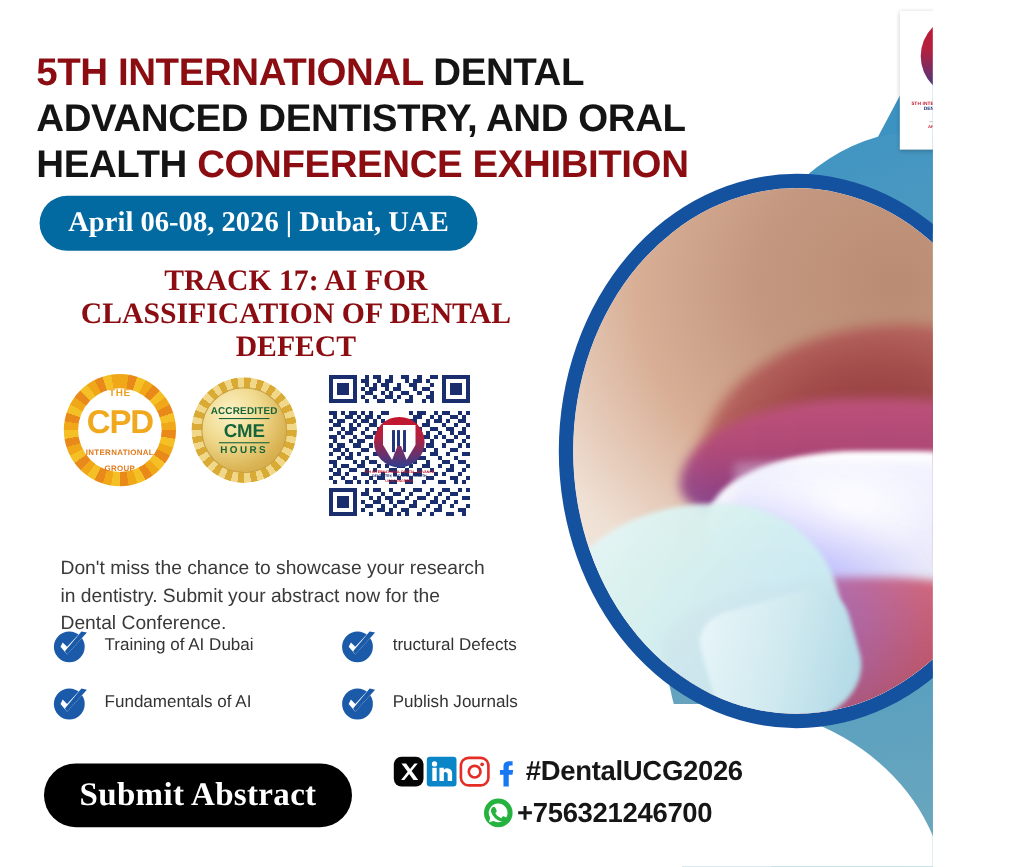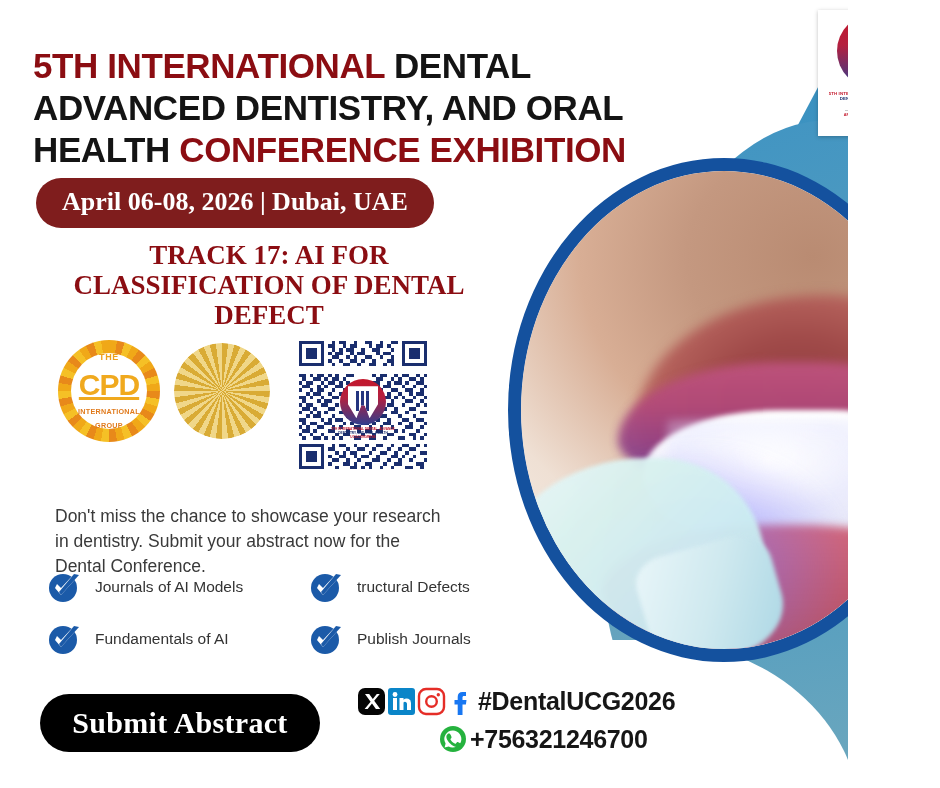--- a/index.html
+++ b/index.html
@@ -161,21 +161,21 @@
     font-size:35px;line-height:1.20;
     letter-spacing:-0.4px;
     color:#141414;
     text-transform:uppercase;
   }
   .headline .red{color:#8b0d12;}
 
   
   .date-pill{
     position:absolute;top:178px;left:36px;
-    background:#7f1d1d;color:#ffffff;
+    background:#0369a1;color:#ffffff;
     border-radius:28px;
     padding:9px 26px 11px 26px;
     font-family:"Liberation Serif", serif;
     font-weight:bold;font-size:26px;
     z-index:5;white-space:nowrap;
   }
 
   
   .track-title{
     position:absolute;top:240px;left:34px;width:470px;
@@ -197,21 +197,21 @@
     background:
       repeating-conic-gradient(#f0a818 0deg 9deg,#e8891a 9deg 18deg,#f5c026 18deg 27deg);
     display:flex;align-items:center;justify-content:center;
   }
   .badge-cpd .inner{
     width:76px;height:76px;border-radius:50%;background:#ffffff;
     display:flex;flex-direction:column;align-items:center;justify-content:space-between;
     line-height:1;
   }
   .cpd-the{font-size:9px;font-weight:bold;color:#eda01c;letter-spacing:.6px;}
-  .cpd-main{font-size:30px;font-weight:bold;color:#f0a91e;letter-spacing:-1px;margin:1px 10px 2px;text-decoration:underline;}
+  .cpd-main{font-size:30px;font-weight:bold;color:#f0a91e;letter-spacing:-1px;margin:1px 10px 2px;}
   .cpd-sub{font-size:7.2px;font-weight:bold;color:#e07a1c;letter-spacing:.3px;}
   .cpd-sub2{font-size:7.2px;font-weight:bold;color:#e07a1c;letter-spacing:.3px;}
 
   .badge-cme{
     position:relative;width:96px;height:96px;
     display:flex;align-items:center;justify-content:center;
   }
   .cme-star{
     position:absolute;inset:0;border-radius:50%;
     background:repeating-conic-gradient(#d9ab35 0deg 7.5deg,#f0d789 7.5deg 15deg);
@@ -367,20 +367,27 @@
     <div class="badge-cpd">
       <div class="inner">
         <div class="cpd-the">THE</div>
         <div class="cpd-main">CPD</div>
         <div class="cpd-sub">INTERNATIONAL</div>
         <div class="cpd-sub2">GROUP</div>
       </div>
     </div>
     <div class="badge-cme">
       <div class="cme-star"></div>
+      <div class="cme-disc">
+        <div class="cme-l1">ACCREDITED</div>
+        <div class="cme-rule"></div>
+        <div class="cme-l2">CME</div>
+        <div class="cme-rule"></div>
+        <div class="cme-l3">HOURS</div>
+      </div>
     </div>
   </div>
 
   <div class="qr-wrap">
     <svg width="136" height="136" viewBox="0 0 37 37" shape-rendering="crispEdges">
       <rect width="37" height="37" fill="#ffffff"></rect>
       <g fill="#1a2e6e">
         <path d="M1 1h7v7h-7z M2 2h5v5h-5z" fill-rule="evenodd"></path>
         <rect x="3" y="3" width="3" height="3"></rect>
         <path d="M29 1h7v7h-7z M30 2h5v5h-5z" fill-rule="evenodd"></path>
@@ -677,21 +684,21 @@
 
   <div class="checklist">
     <div class="check-item">
       <span class="check-ico">
         <svg width="38" height="38" viewBox="0 0 38 38">
           <circle cx="17" cy="20" r="14" fill="#1b5aa8"></circle>
           <path d="M9 20 l6 7 l18 -20 l-5 -1 l-13 14 l-4 -4 z" fill="#ffffff"></path>
           <path d="M28 6 l5 1 l-18 20 l-2 -3 z" fill="#1b5aa8"></path>
         </svg>
       </span>
-      <span class="check-label">Journals of AI Models</span>
+      <span class="check-label">Training of AI Dubai</span>
     </div>
     <div class="check-item">
       <span class="check-ico">
         <svg width="38" height="38" viewBox="0 0 38 38">
           <circle cx="17" cy="20" r="14" fill="#1b5aa8"></circle>
           <path d="M9 20 l6 7 l18 -20 l-5 -1 l-13 14 l-4 -4 z" fill="#ffffff"></path>
           <path d="M28 6 l5 1 l-18 20 l-2 -3 z" fill="#1b5aa8"></path>
         </svg>
       </span>
       <span class="check-label">tructural Defects</span>

